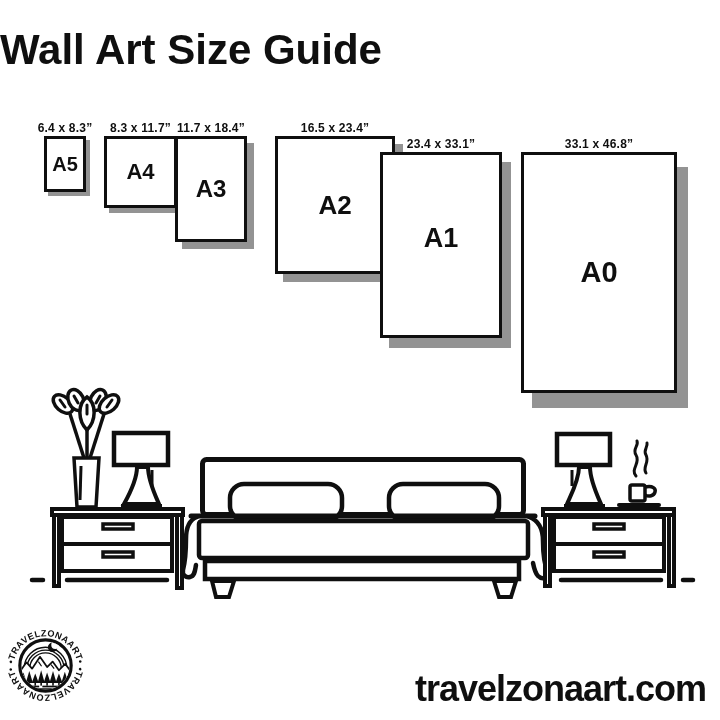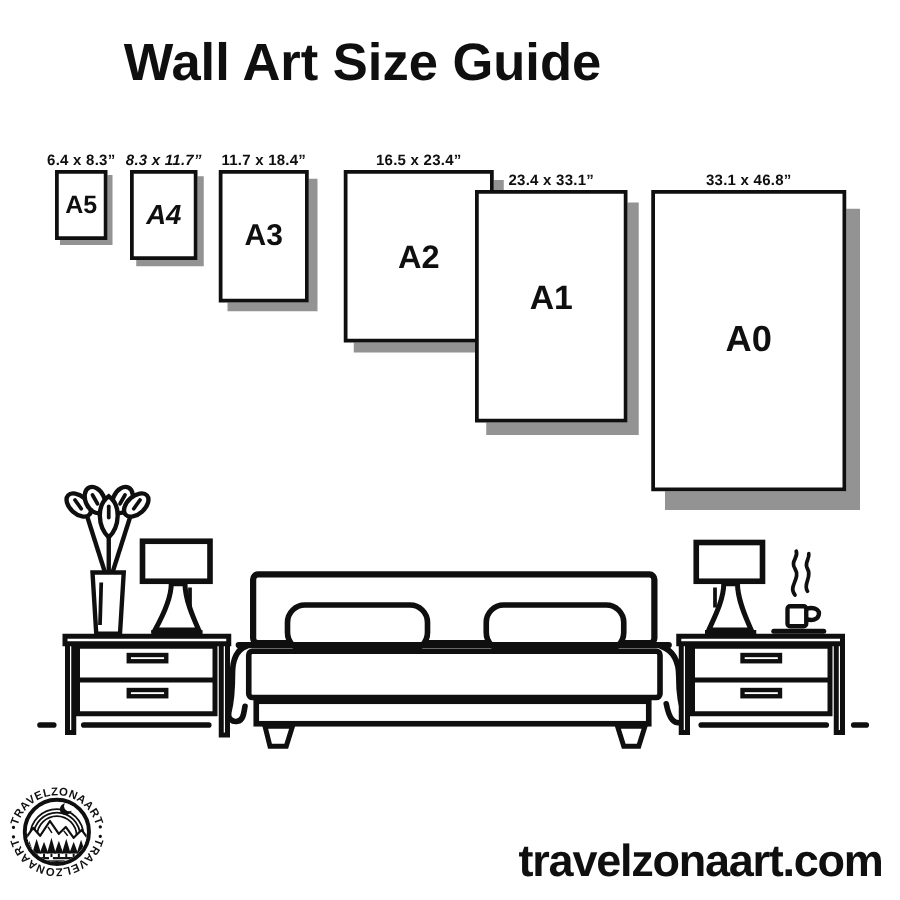--- a/index.html
+++ b/index.html
@@ -6,31 +6,31 @@
     --ink:#0f0f0f;
     --shadow:#939393;
     --paper:#ffffff;
   }
   *{margin:0;padding:0;box-sizing:border-box;}
   html,body{background:#fff;}
   body{font-family:"Liberation Sans","DejaVu Sans",sans-serif;color:var(--ink);}
   .canvas{position:relative;width:720px;height:720px;background:var(--paper);overflow:hidden;}
 
   
-  .title{position:absolute;top:26px;left:0;width:580px;text-align:center;
+  .title{position:absolute;top:26px;left:0;width:580px;text-align:left;
          font-size:42px;font-weight:700;letter-spacing:0px;color:var(--ink);}
 
   
   .size-box{position:absolute;border:3px solid var(--ink);background:#fff;
             display:flex;align-items:center;justify-content:center;font-weight:700;}
   .size-dim{position:absolute;top:-18px;left:50%;transform:translateX(-50%);
             font-size:12px;font-weight:700;white-space:nowrap;letter-spacing:0.2px;}
   .size-letter{display:block;}
   .size-a5{left:44px;top:136px;width:42px;height:56px;font-size:20px;box-shadow:4px 4px 0 var(--shadow);}
-  .size-a4{left:104px;top:136px;width:54px;height:72px;font-size:22px;box-shadow:5px 5px 0 var(--shadow);font-style:italic;}
+  .size-a4{left:104px;top:136px;width:73px;height:72px;font-size:22px;box-shadow:5px 5px 0 var(--shadow);}
   .size-a3{left:175px;top:136px;width:72px;height:106px;font-size:24px;box-shadow:7px 7px 0 var(--shadow);}
   .size-a2{left:275px;top:136px;width:120px;height:138px;font-size:26px;box-shadow:8px 8px 0 var(--shadow);}
   .size-a1{left:380px;top:152px;width:122px;height:186px;font-size:27px;box-shadow:9px 10px 0 var(--shadow);}
   .size-a0{left:521px;top:152px;width:156px;height:241px;font-size:29px;box-shadow:11px 15px 0 var(--shadow);}
   .size-a1 .size-letter{margin-bottom:14px;}
 
   
   .scene{position:absolute;left:0;top:380px;width:720px;height:225px;}
 
   

